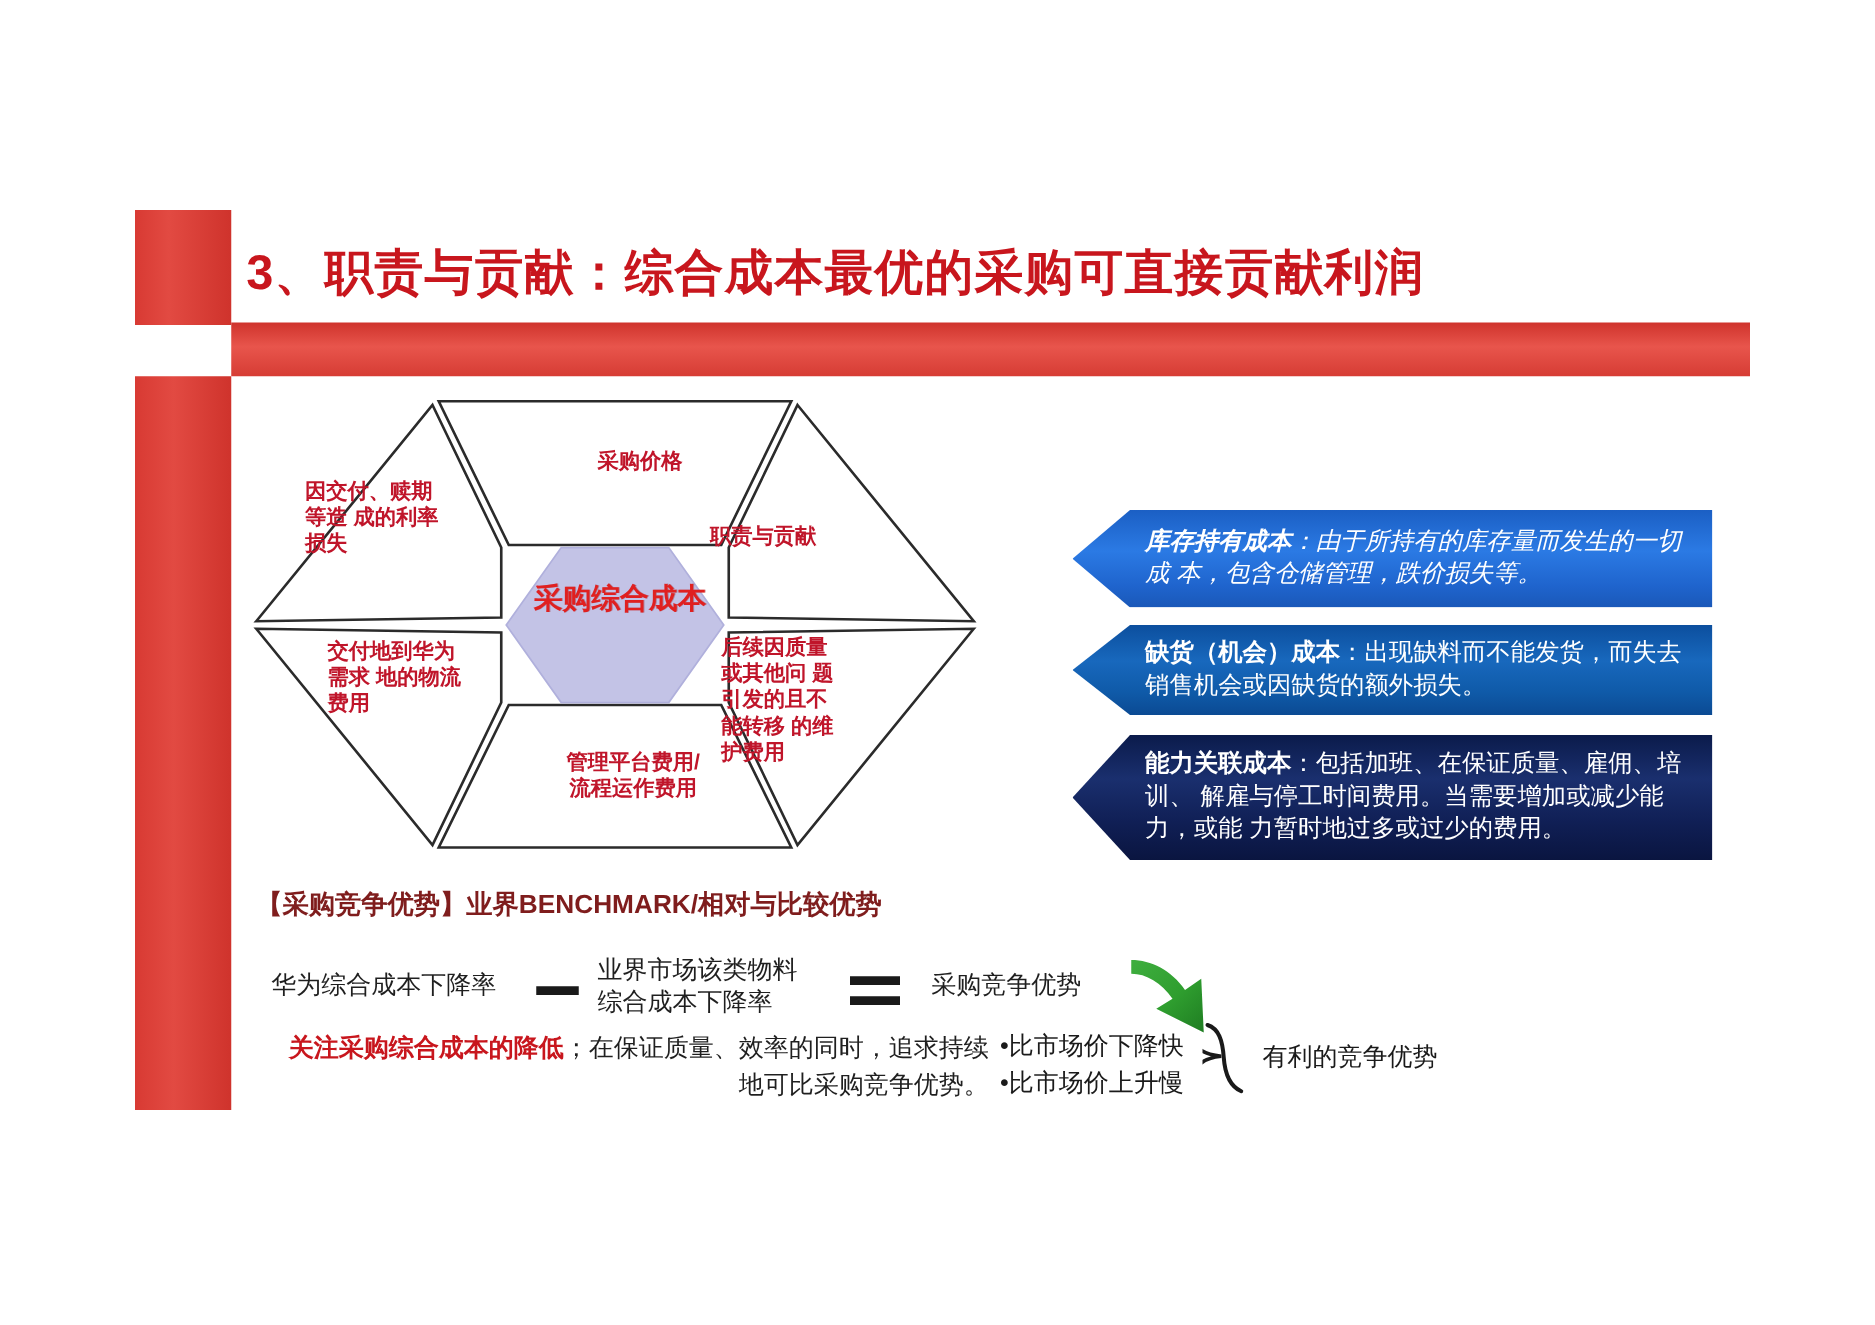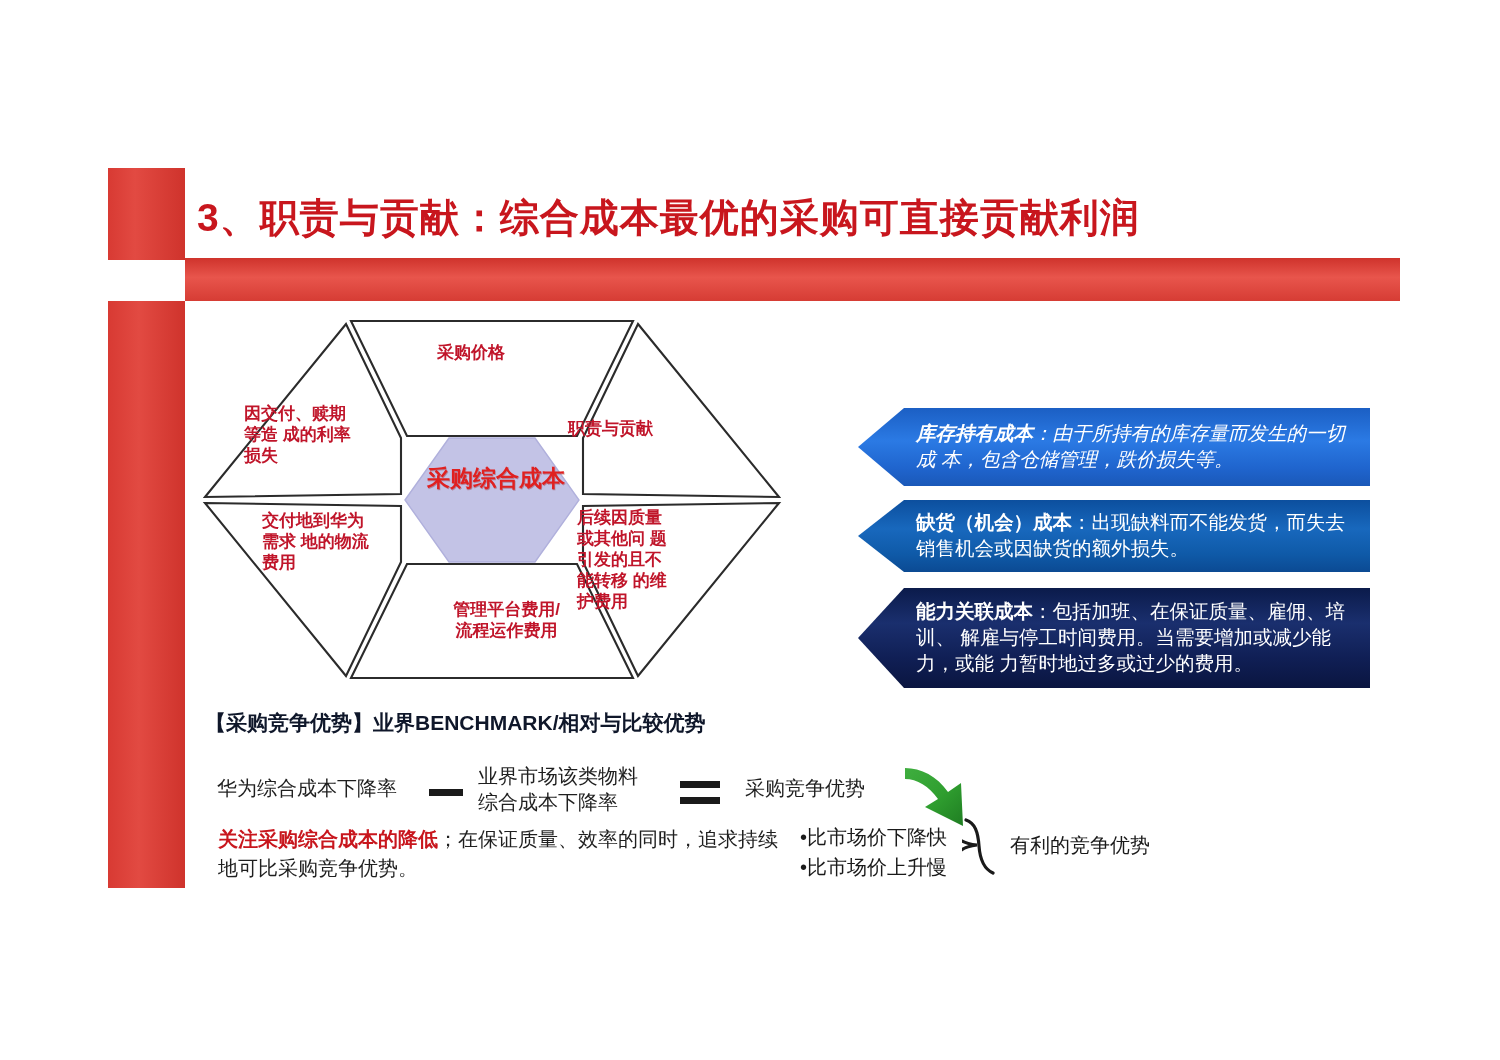--- a/index.html
+++ b/index.html
@@ -83,22 +83,22 @@
     stroke-width: 1.4;
   }
   .hex-label {
     position: absolute;
     color: #c0152a;
     font-weight: bold;
     font-size: 17px;
     line-height: 1.24;
     white-space: pre-line;
   }
-  #lbl-top      { left: 241px; top: 30px;  width: 150px; }
-  #lbl-upleft   { left: 48px;  top: 91px;  width: 170px; }
+  #lbl-top      { left: 241px; top: 46px;  width: 150px; text-align: center; }
+  #lbl-upleft   { left: 48px;  top: 70px;  width: 170px; }
   #lbl-upright  { left: 372px; top: 106px; width: 150px; }
   #lbl-lowleft  { left: 66px;  top: 198px; width: 170px; }
   #lbl-bottom   { left: 218px; top: 287px; width: 185px; text-align: center; }
   #lbl-lowright { left: 381px; top: 195px; width: 150px; }
   #lbl-core {
     position: absolute;
     left: 205px; top: 151px;
     width: 190px;
     text-align: center;
     color: #e02020;
@@ -141,21 +141,21 @@
     background: linear-gradient(to bottom, #0b1b4b 0%, #1a2f6e 35%, #101f55 70%, #0a1540 100%);
   }
 
   
   .benchmark-head {
     position: absolute;
     left: 205px;
     top: 709px;
     font-size: 21px;
     font-weight: bold;
-    color: #0f172a;
+    color: #7f1d1d;
     white-space: nowrap;
   }
 
   .formula {
     position: absolute;
     left: 205px;
     top: 763px;
     width: 690px;
     height: 62px;
   }
@@ -182,26 +182,27 @@
   }
   .op-equals i {
     display: block;
     width: 40px; height: 7px;
     background: #1a1a1a;
   }
   .op-equals i + i { margin-top: 9px; }
 
   .conclusion {
     position: absolute;
-    left: 218px;
+    left: 231px;
     top: 825px;
     width: 560px;
     font-size: 20px;
     line-height: 1.45;
     color: #1f1f1f;
+    text-align: right;
   }
   .conclusion b { color: #c8161d; font-weight: bold; }
 
   
   #green-arrow {
     position: absolute;
     left: 903px;
     top: 766px;
     width: 78px;
     height: 66px;

